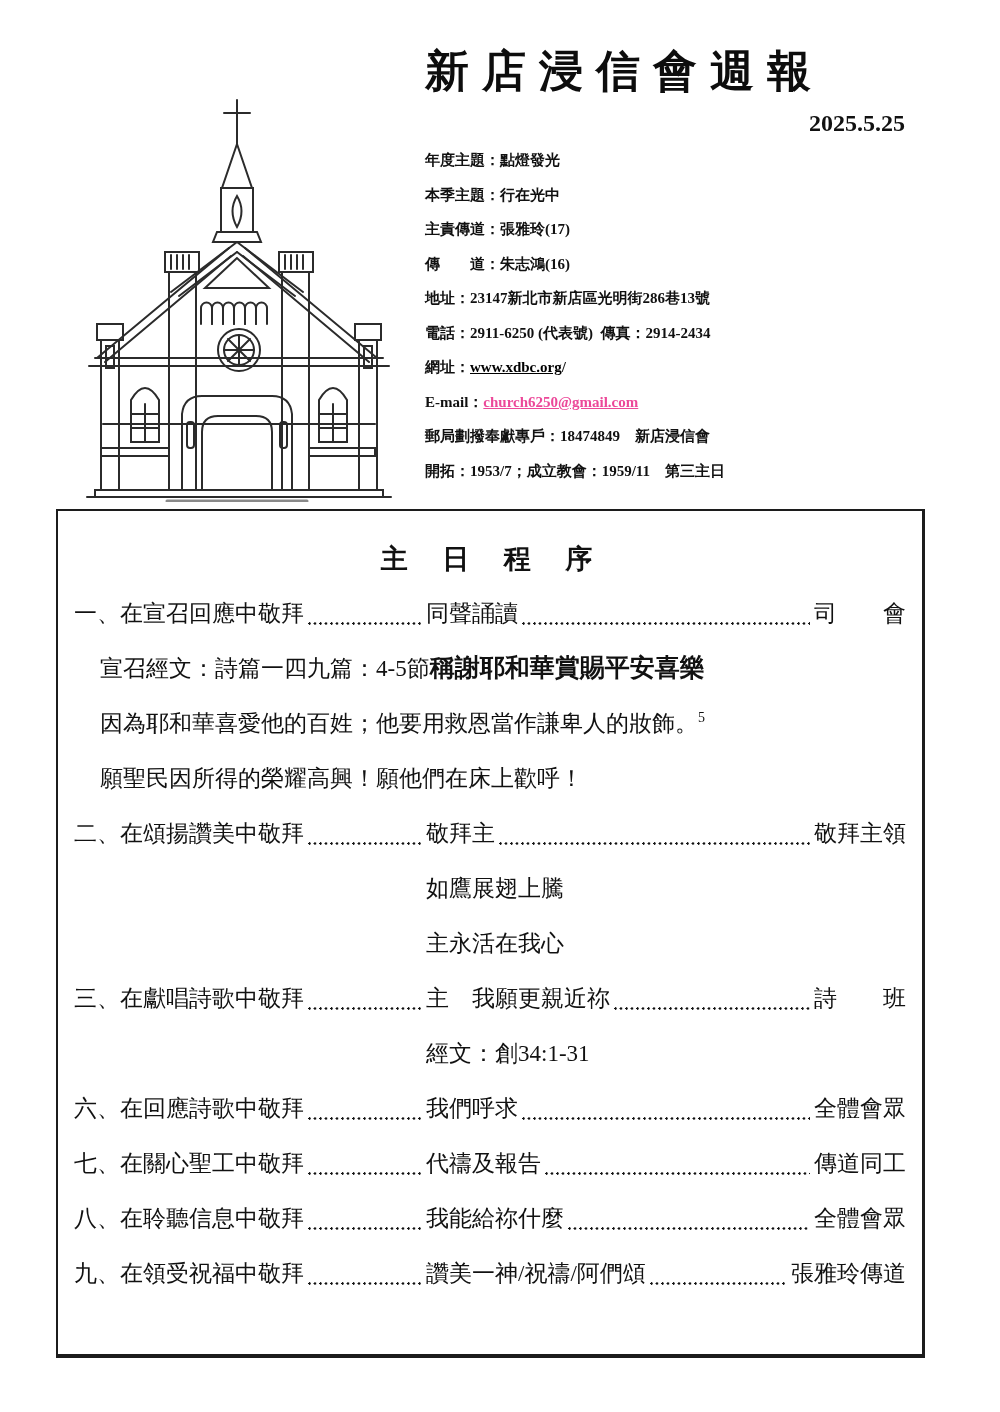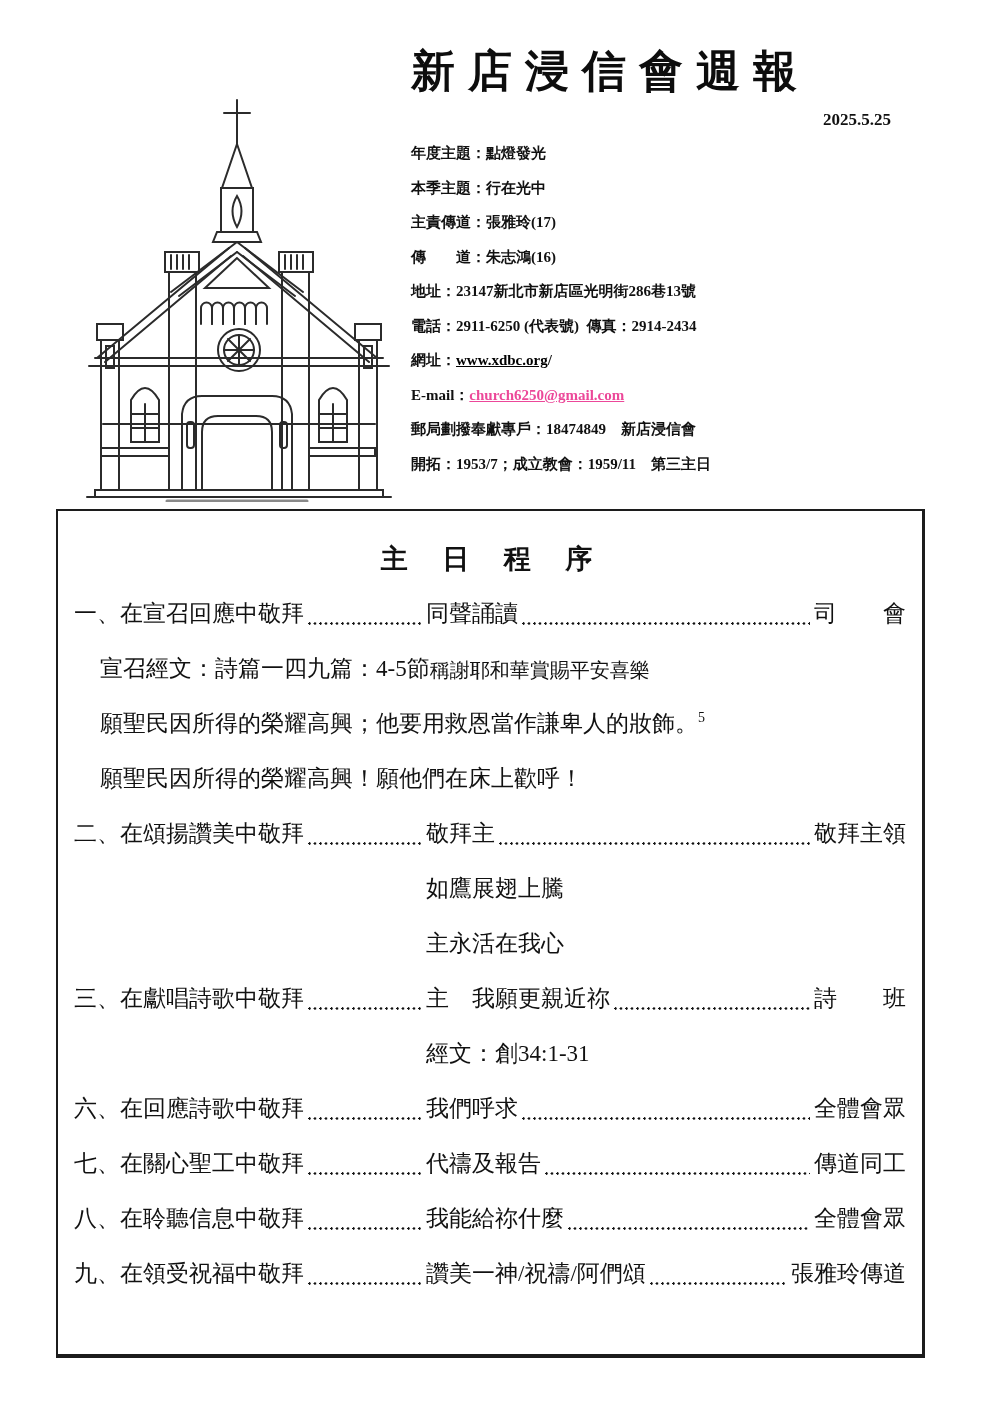--- a/index.html
+++ b/index.html
@@ -5,26 +5,26 @@
   html,body { margin:0; padding:0; background:#e8e8e8; }
   .page {
     position:relative; width:1000px; height:1412px; margin:0 auto;
     background:#ffffff; color:#111;
     font-family:"Liberation Serif","DejaVu Serif",serif;
     overflow:hidden;
   }
   
   .church { position:absolute; left:58px; top:92px; width:362px; height:410px; }
   
-  .head { position:absolute; left:411px; top:48px; width:548px; }
+  .head { position:absolute; left:425px; top:48px; width:548px; }
   .main-title {
     font-size:44px; font-weight:700; letter-spacing:1px; line-height:1.1;
     white-space:pre; color:#0d0d0d;
   }
-  .date-line { text-align:right; padding-right:68px; font-size:17px; font-weight:700; margin-top:14px; }
+  .date-line { text-align:right; padding-right:68px; font-size:24px; font-weight:700; margin-top:14px; }
   .info { margin-top:6px; }
   .info-line { font-size:15px; font-weight:700; line-height:34.5px; white-space:pre; }
   .link { color:#0000EE; text-decoration:underline; cursor:pointer; }
   .link-suffix { color:#111; text-decoration:none; }
   
   .program-box {
     position:absolute; left:56px; top:509px; width:869px; height:849px;
     box-sizing:border-box;
     border:2px solid #1c1c1c; border-right-width:3px; border-bottom-width:4px;
     padding:10px 16px 0 16px; background:#fff;
@@ -42,21 +42,21 @@
   .ltxt,.mtxt,.rtxt,.stxt { white-space:pre; flex-shrink:0; }
   .lgrp { display:flex; width:352px; flex-shrink:0; align-items:flex-end; }
   .dots { flex:1 1 auto; height:23px; position:relative; min-width:10px; }
   .dots::after {
     content:""; position:absolute; left:4px; right:4px; bottom:1px; height:3px;
     background-image:radial-gradient(circle at 1.5px 1.5px,#111 1.05px,transparent 1.4px);
     background-size:5.5px 3px; background-repeat:repeat-x;
   }
   .row.sub { padding-left:26px; }
   .row.midonly { padding-left:352px; }
-  .btxt { font-weight:400; font-size:20px; }
+  .btxt { font-weight:700; font-size:25px; }
   sup.vnum { font-size:14px; vertical-align:super; line-height:0; }
 </style>
 </head>
 <body>
 
 <div class="page">
 
   <div class="church">
     <svg viewBox="0 0 360 410" width="362" height="410">
       <g stroke="#2b2b2b" stroke-width="2" fill="none" stroke-linecap="round">
@@ -175,21 +175,21 @@
         <span class="dots"></span>
         <span class="rtxt">司　　會</span>
       </div>
 
       <div class="row sub">
         <span class="stxt">宣召經文：詩篇一四九篇：4-5節</span>
           <span class="stxt btxt">稱謝耶和華賞賜平安喜樂</span>
       </div>
 
       <div class="row sub">
-        <span class="stxt"><span>願聖民因所得的榮耀高興；他要用救恩當作謙卑人的妝飾。</span><sup class="vnum">5</sup></span>
+        <span class="stxt"><span>因為耶和華喜愛他的百姓；他要用救恩當作謙卑人的妝飾。</span><sup class="vnum">5</sup></span>
       </div>
 
       <div class="row sub">
         <span class="stxt">願聖民因所得的榮耀高興！願他們在床上歡呼！</span>
       </div>
 
       <div class="row entry">
         <span class="lgrp">
             <span class="ltxt">二、在頌揚讚美中敬拜</span>
             <span class="dots"></span>

